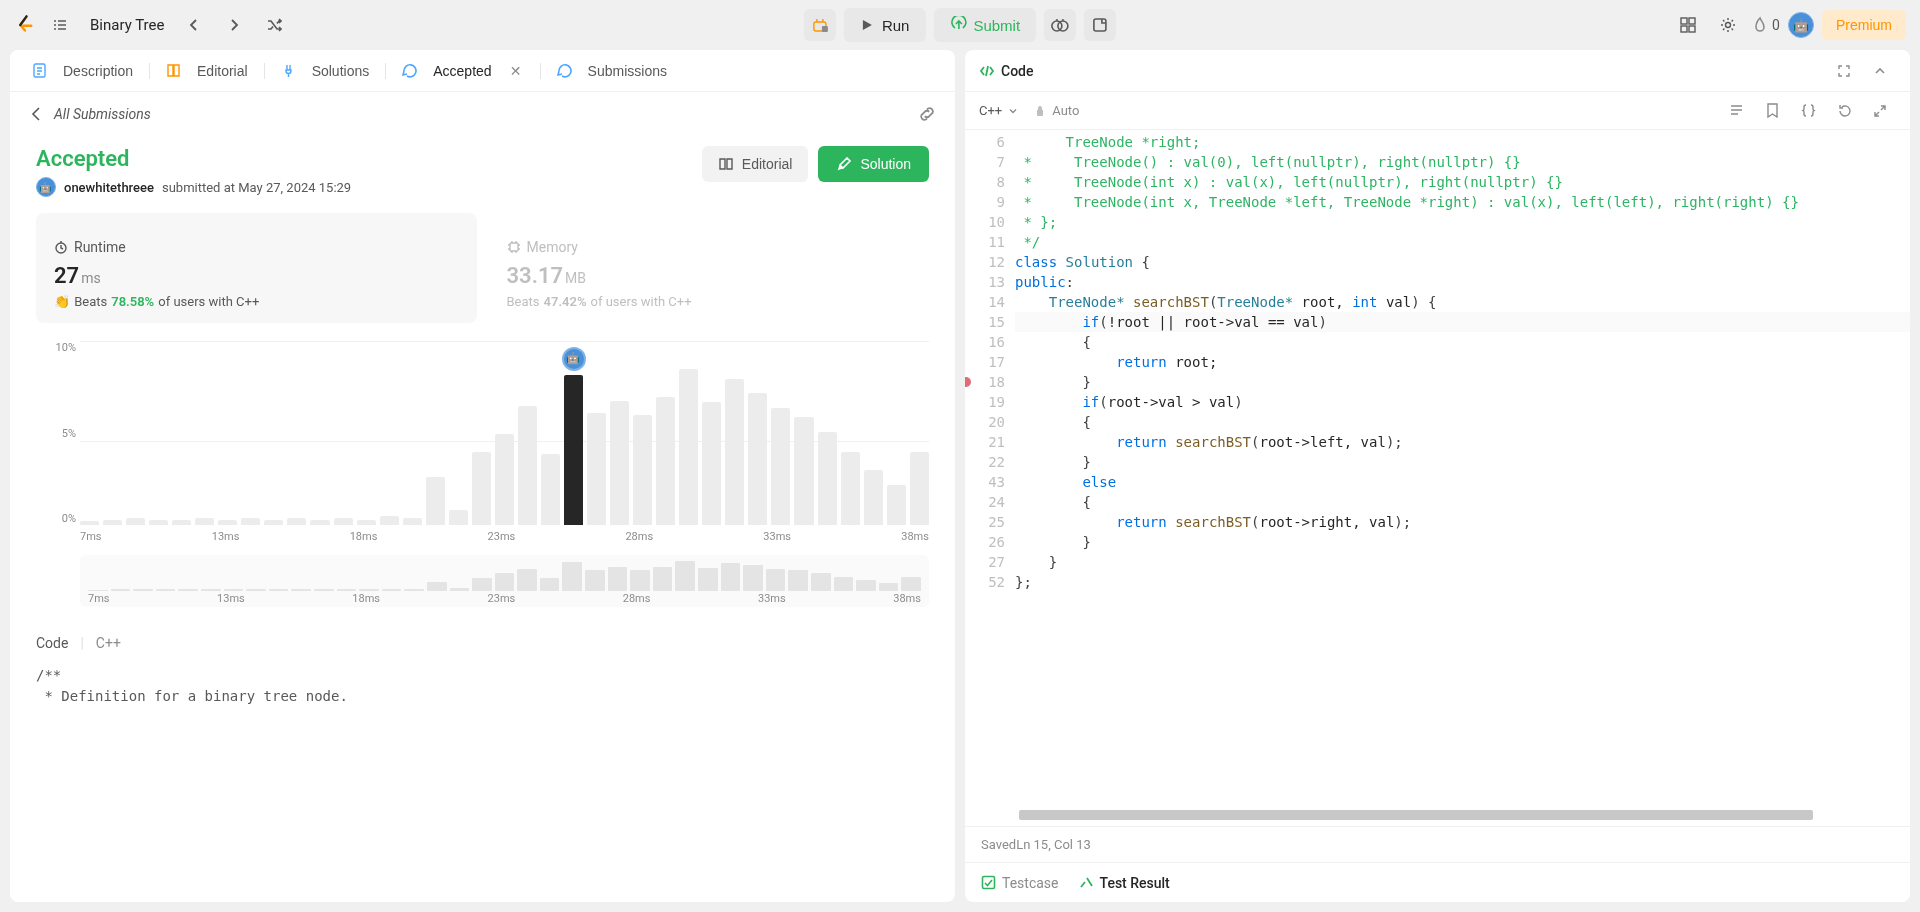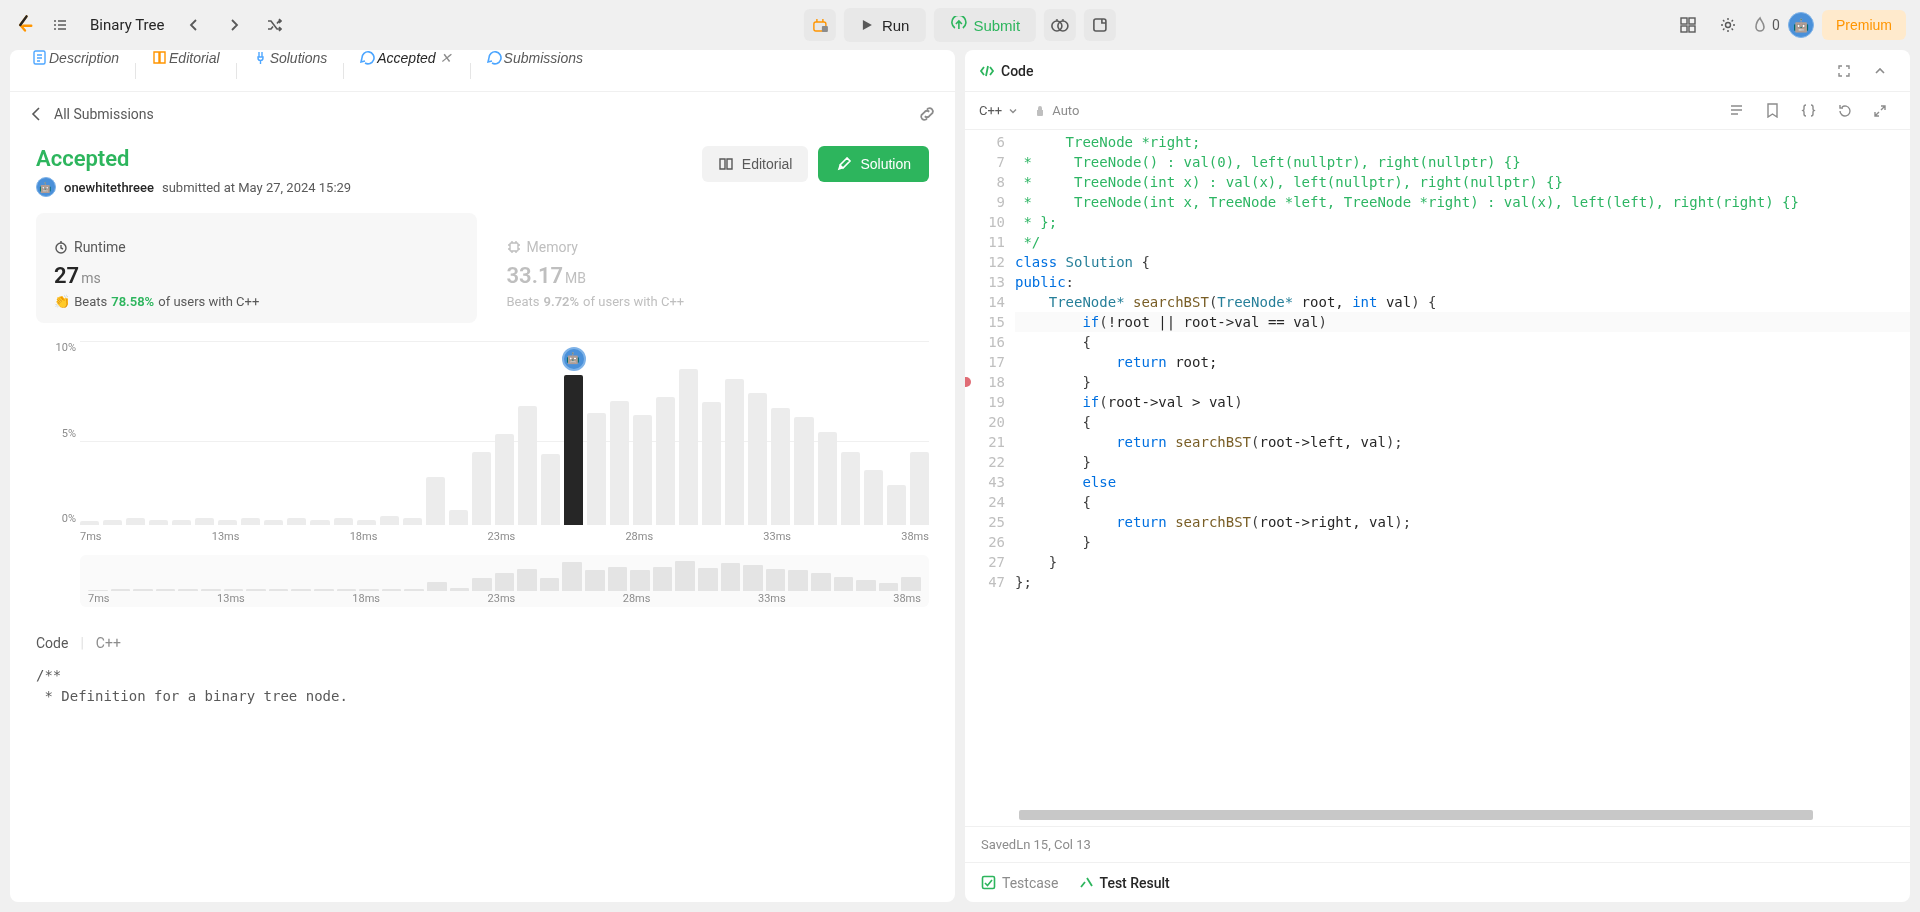--- a/index.html
+++ b/index.html
@@ -17,27 +17,27 @@
 .avatar { width:26px; height:26px; border-radius:50%; background:#4a90d9; display:flex; align-items:center; justify-content:center; border:1px solid #7fb3e8; }
 .avatar-face { font-size:13px; filter:hue-rotate(180deg); }
 .premium-btn { height:30px; padding:0 14px; border:none; background:#ffeacc; color:#ff9500; border-radius:6px; font-weight:500; font-size:14px; cursor:pointer; }
 
 .workspace { display:flex; height:calc(100% - 50px); gap:10px; padding:0 10px 10px; }
 .panel { background:#fff; border-radius:8px; display:flex; flex-direction:column; overflow:hidden; }
 .left-panel { flex:1; min-width:0; }
 .right-panel { flex:1; min-width:0; }
 
 .tab-bar { height:42px; display:flex; align-items:center; padding:0 12px; gap:4px; border-bottom:1px solid #f0f0f0; }
-.tab { display:flex; align-items:flex-start; gap:2px; padding:0 10px; height:42px; cursor:pointer; color:#595959; font-size:14px; border:none; background:transparent;font-style:italic; }
+.tab { display:flex; align-items:center; gap:16px; padding:0 10px; height:42px; cursor:pointer; color:#595959; font-size:14px; border:none; background:transparent; }
 .tab.active { color:#262626; font-weight:500; }
 .tab-sep { width:1px; height:16px; background:#e5e5e5; margin:0 2px; }
 .tab-close { width:16px; height:16px; display:flex; align-items:center; justify-content:center; cursor:pointer; color:#8c8c8c; }
 
 .sub-header { height:44px; display:flex; align-items:center; padding:0 18px; gap:12px; }
-.back-link { color:#595959; font-size:14px; cursor:pointer; display:flex; align-items:center; gap:10px; }
+.back-link { color:#595959; font-size:14px; cursor:pointer; display:flex; align-items:center; gap:10px;font-style:italic; }
 .link-icon { width:20px; height:20px; color:#8c8c8c; margin-left:auto; }
 
 .content { flex:1; overflow-y:auto; padding:10px 26px 24px; position:relative; }
 .accepted-header { display:flex; align-items:flex-start; justify-content:space-between; margin-bottom:16px; }
 .accepted-title { color:#2db55d; font-size:22px; font-weight:600; margin-bottom:6px; }
 .submitter { display:flex; align-items:center; gap:8px; font-size:13px; color:#595959; }
 .action-btns { display:flex; gap:10px; }
 .editorial-btn { height:36px; padding:0 16px; border:none; background:#f2f2f2; border-radius:6px; display:flex; align-items:center; gap:8px; font-size:14px; cursor:pointer; color:#595959; font-weight:500;}
 .solution-btn { height:36px; padding:0 18px; border:none; background:#2db55d; color:#fff; border-radius:6px; display:flex; align-items:center; gap:8px; font-size:14px; cursor:pointer; font-weight:500; }
 
@@ -298,21 +298,21 @@
           <div class="stat-label dim">
               <svg width="14" height="14" viewBox="0 0 14 14" stroke="#bfbfbf" stroke-width="1.4" fill="none">
                 <rect x="3" y="3" width="8" height="8" rx="1"></rect>
                 <path d="M5 1v2M9 1v2M5 11v2M9 11v2M1 5h2M1 9h2M11 5h2M11 9h2"></path>
               </svg>
               <span>Memory</span>
             </div>
           <div><span class="stat-value dim">33.17</span><span class="stat-unit" style="color:#bfbfbf">MB</span></div>
           <div class="stat-beats dim">
               <span>Beats</span> 
-              <span class="beats-pct dim">9.72%</span> 
+              <span class="beats-pct dim">47.42%</span> 
               <span>of users with C++</span>
             </div>
         </div>
       </div>
 
       <div class="chart-area">
         <div class="main-chart">
           <div class="grid-line" style="top:0"></div>
           <div class="grid-line" style="top:50%"></div>
           <div class="y-axis" id="y-axis">
@@ -516,21 +516,21 @@
           <div class="gutter-line">18<div class="breakpoint"></div></div>
           <div class="gutter-line">19</div>
           <div class="gutter-line">20</div>
           <div class="gutter-line">21</div>
           <div class="gutter-line">22</div>
           <div class="gutter-line">43</div>
           <div class="gutter-line">24</div>
           <div class="gutter-line">25</div>
           <div class="gutter-line">26</div>
           <div class="gutter-line">27</div>
-          <div class="gutter-line">47</div>
+          <div class="gutter-line">52</div>
         </div>
       <div class="code-body" id="code-body"><div class="code-line"><span class="c-comment">      TreeNode *right;</span></div><div class="code-line"><span class="c-comment"> *     TreeNode() : val(0), left(nullptr), right(nullptr) {}</span></div><div class="code-line"><span class="c-comment"> *     TreeNode(int x) : val(x), left(nullptr), right(nullptr) {}</span></div><div class="code-line"><span class="c-comment"> *     TreeNode(int x, TreeNode *left, TreeNode *right) : val(x), left(left), right(right) {}</span></div><div class="code-line"><span class="c-comment"> * };</span></div><div class="code-line"><span class="c-comment"> */</span></div><div class="code-line"><span class="c-keyword">class</span> <span class="c-type">Solution</span> <span class="c-punc">{</span></div><div class="code-line"><span class="c-keyword">public</span><span class="c-punc">:</span></div><div class="code-line">    <span class="c-type">TreeNode*</span> <span class="c-func">searchBST</span><span class="c-punc">(</span><span class="c-type">TreeNode*</span> root, <span class="c-keyword">int</span> val<span class="c-punc">) {</span></div><div class="code-line current-line">        <span class="c-keyword">if</span><span class="c-punc">(</span>!root || root-&gt;val == val<span class="c-punc">)</span></div><div class="code-line">        <span class="c-punc">{</span></div><div class="code-line">            <span class="c-keyword">return</span> root;</div><div class="code-line">        <span class="c-punc">}</span></div><div class="code-line">        <span class="c-keyword">if</span><span class="c-punc">(</span>root-&gt;val &gt; val<span class="c-punc">)</span></div><div class="code-line">        <span class="c-punc">{</span></div><div class="code-line">            <span class="c-keyword">return</span> <span class="c-func">searchBST</span><span class="c-punc">(</span>root-&gt;left, val<span class="c-punc">);</span></div><div class="code-line">        <span class="c-punc">}</span></div><div class="code-line">        <span class="c-keyword">else</span></div><div class="code-line">        <span class="c-punc">{</span></div><div class="code-line">            <span class="c-keyword">return</span> <span class="c-func">searchBST</span><span class="c-punc">(</span>root-&gt;right, val<span class="c-punc">);</span></div><div class="code-line">        <span class="c-punc">}</span></div><div class="code-line">    <span class="c-punc">}</span></div><div class="code-line"><span class="c-punc">};</span></div></div>
     </div>
     <div class="h-scroll">
         <div class="h-scroll-thumb" style="left:54px;width:84%"></div>
       </div>
     <div class="status-bar">
       <span>Saved</span>
       <span>Ln 15, Col 13</span>
     </div>

